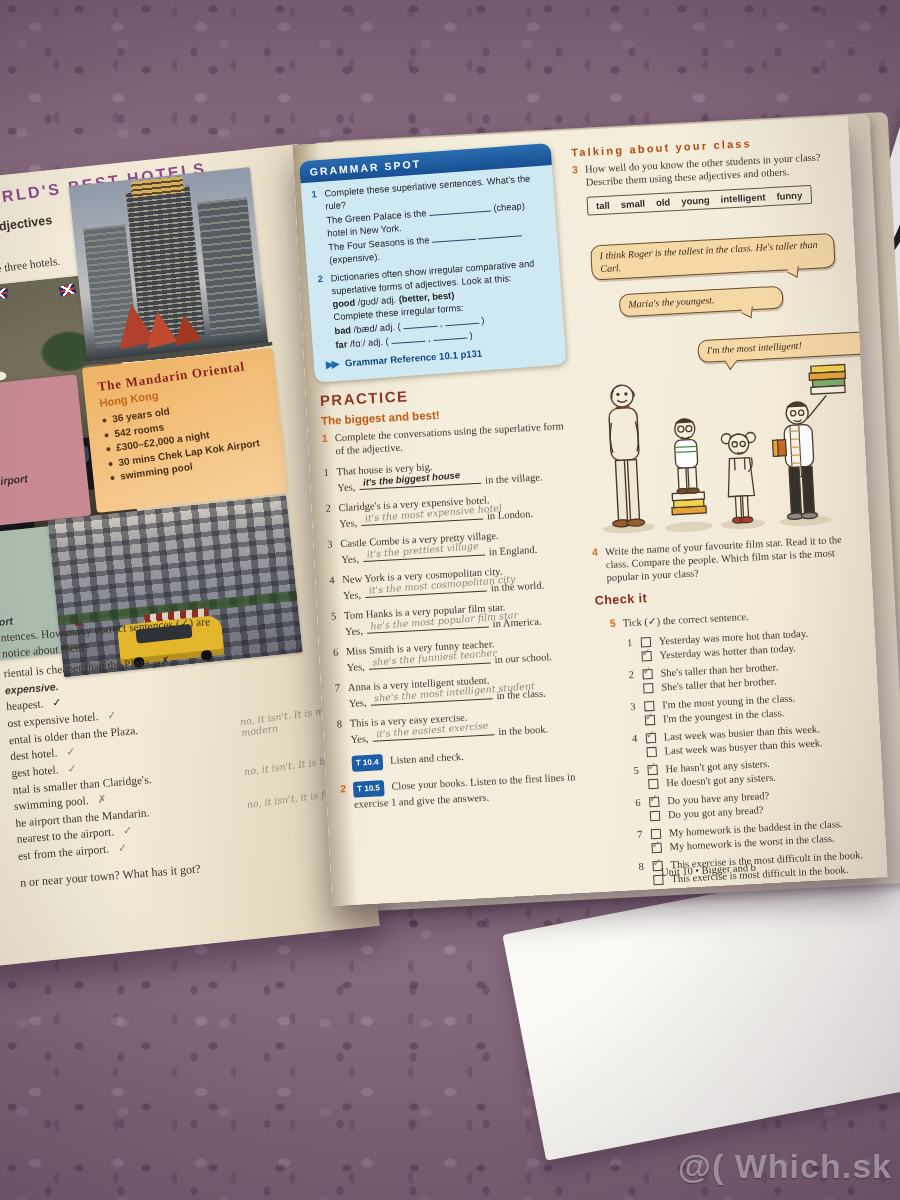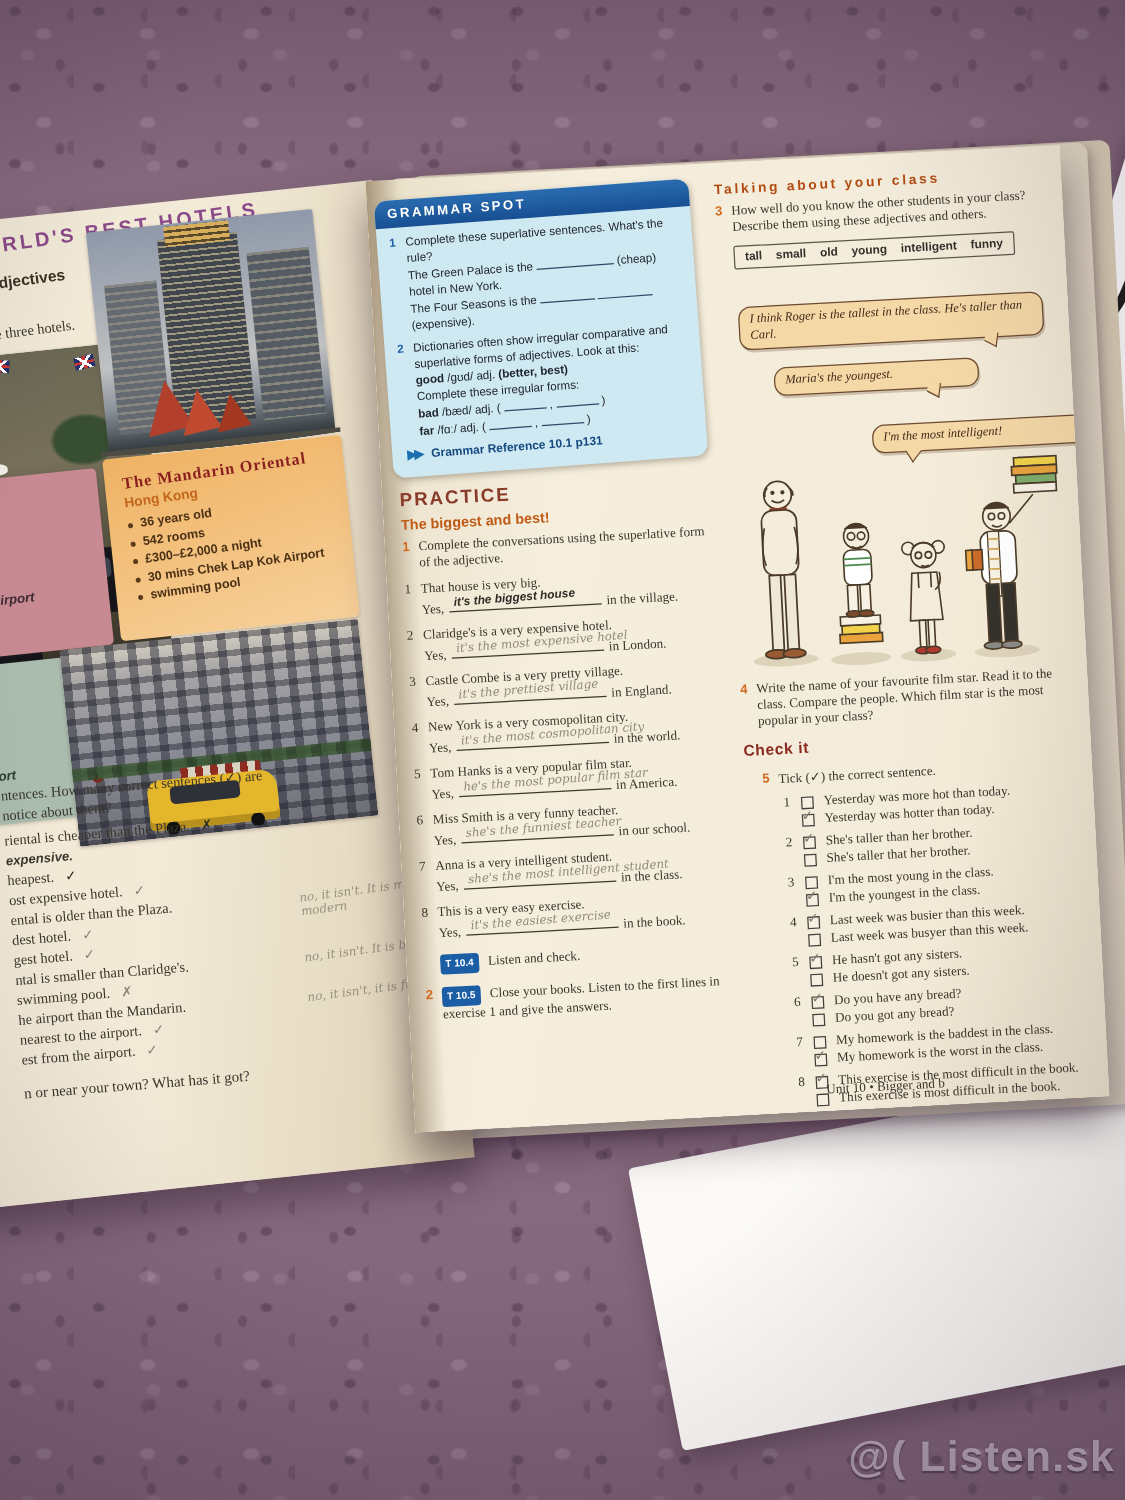--- a/index.html
+++ b/index.html
@@ -671,14 +671,14 @@
               </div>
           </div>
         </div>
       </div>
     </div>
 
     <div class="rp-footer">Unit 10  •  Bigger and b</div>
   </div>
 
   <div class="vignette"></div>
-  <div class="watermark">@( Listen.sk</div>
+  <div class="watermark">@( Which.sk</div>
 </div>
 
 </body></html>

